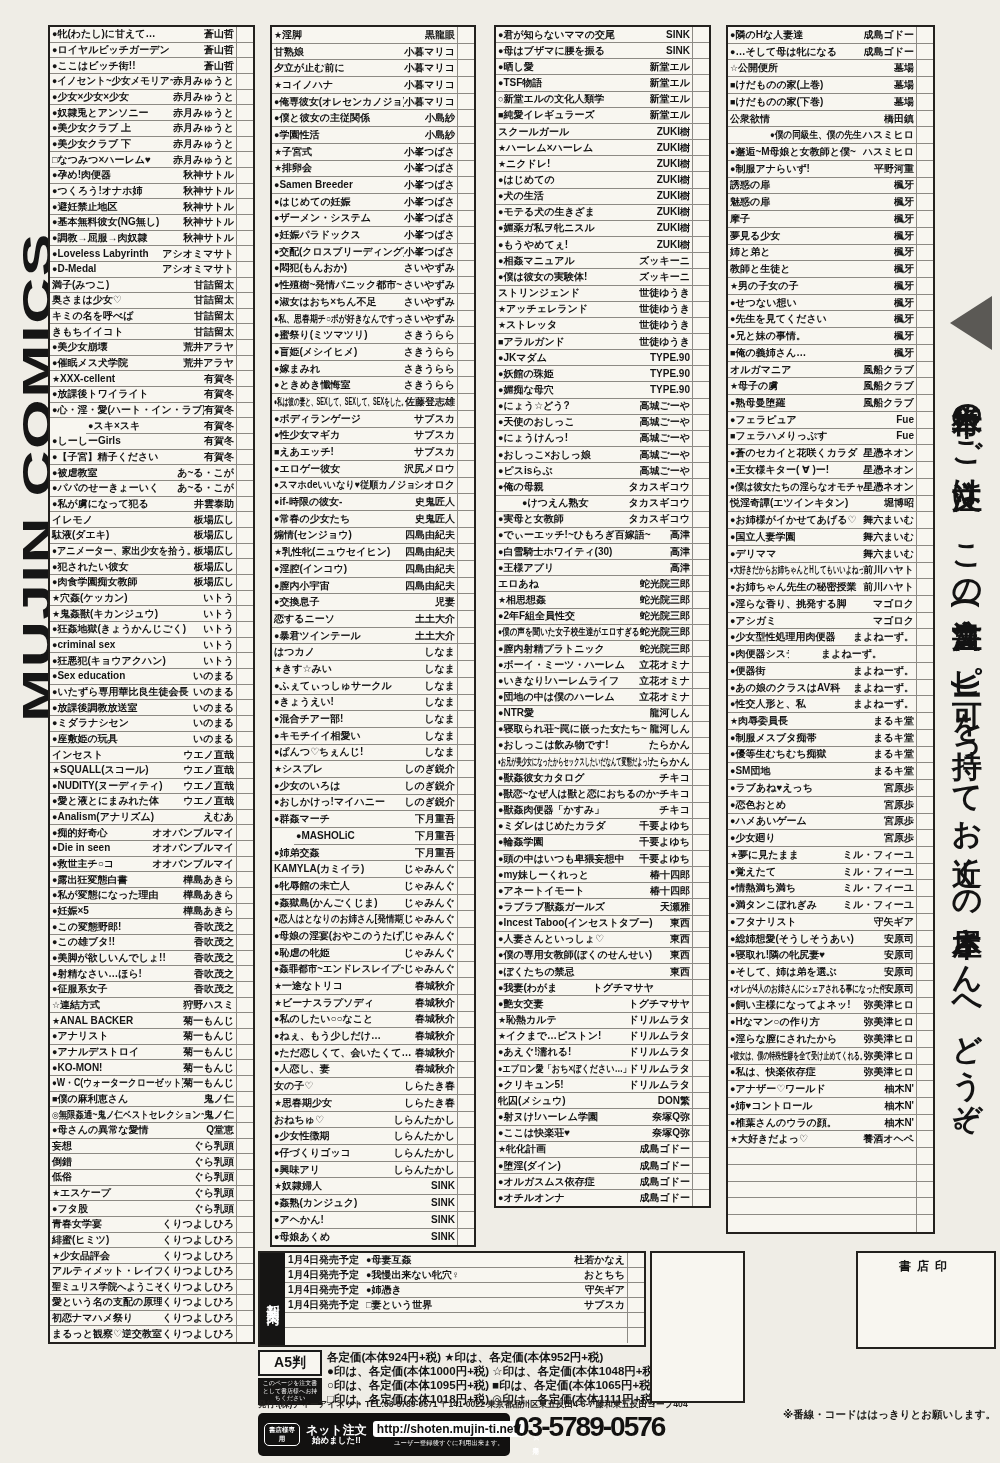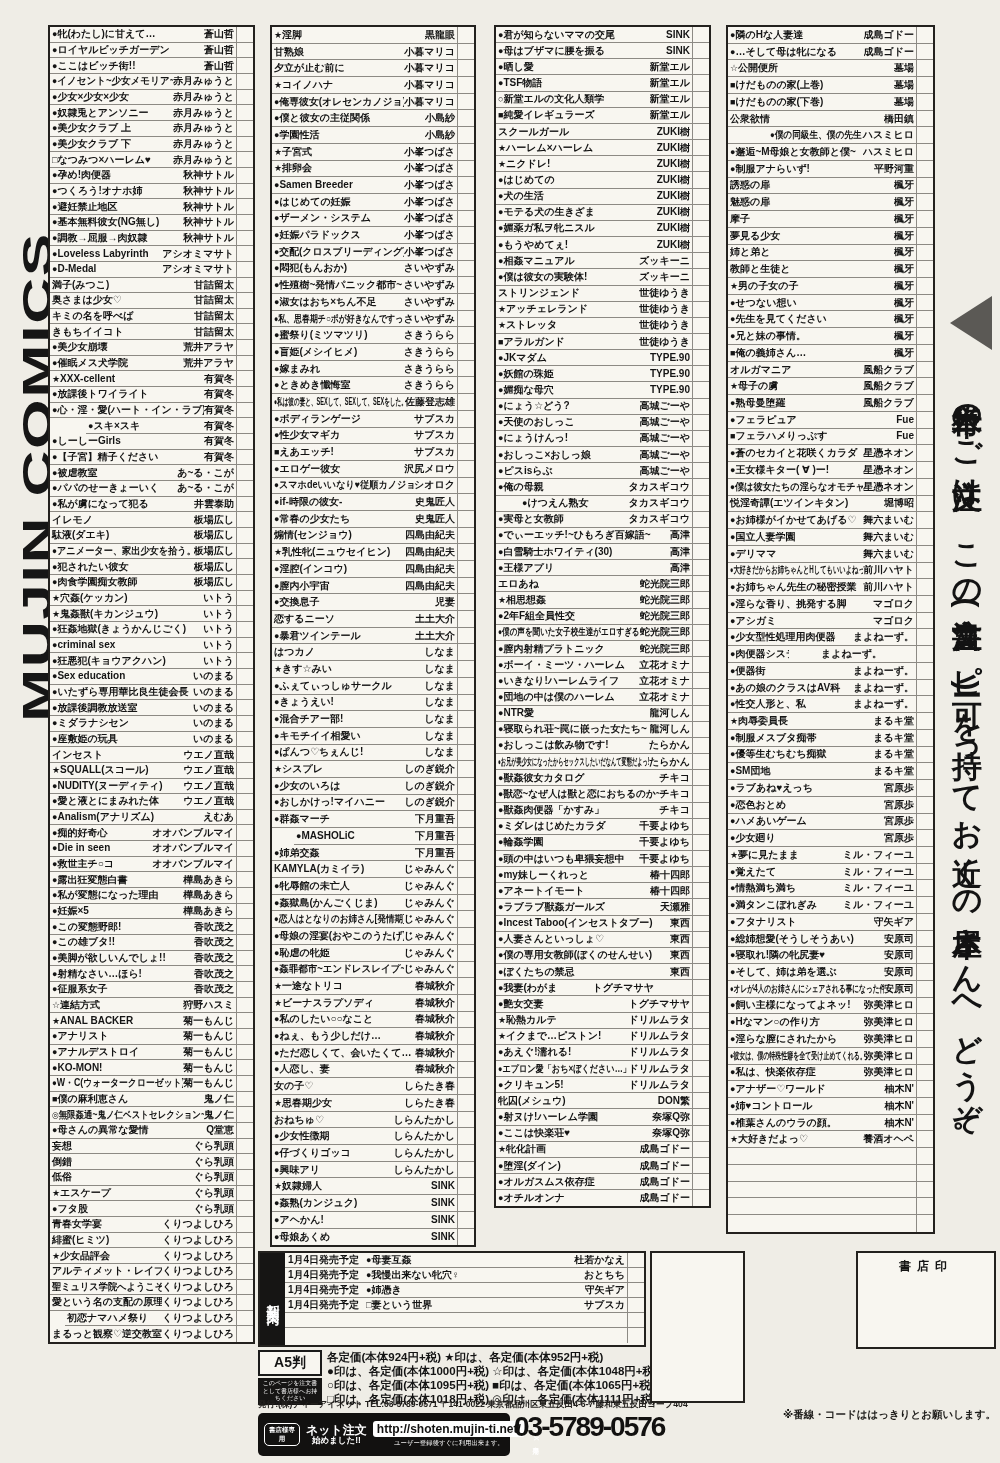--- a/index.html
+++ b/index.html
@@ -476,21 +476,21 @@
       <div class="row" style="height: 15.67px;">
         <div class="tcell"><span class="fit" style="transform: scaleX(0.918033);"><span>聖ミュリス学院へようこそ</span></span></div>
         <div class="auth">くりつよしひろ</div>
         <div class="chk"></div>
       </div>
       <div class="row" style="height: 15.67px;">
         <div class="tcell"><span class="fit"><span>愛という名の支配の原理</span></span></div>
         <div class="auth">くりつよしひろ</div>
         <div class="chk"></div>
       </div>
-      <div class="row" style="height: 15.67px; margin-left: 15px;">
+      <div class="row" style="height: 15.67px;">
         <div class="tcell"><span class="fit"><span>初恋ナマハメ祭り</span></span></div>
         <div class="auth">くりつよしひろ</div>
         <div class="chk"></div>
       </div>
       <div class="row" style="height: 15.67px;">
         <div class="tcell"><span class="fit"><span>まるっと観察♡逆交教室</span></span></div>
         <div class="auth">くりつよしひろ</div>
         <div class="chk"></div>
       </div>
     </div>

